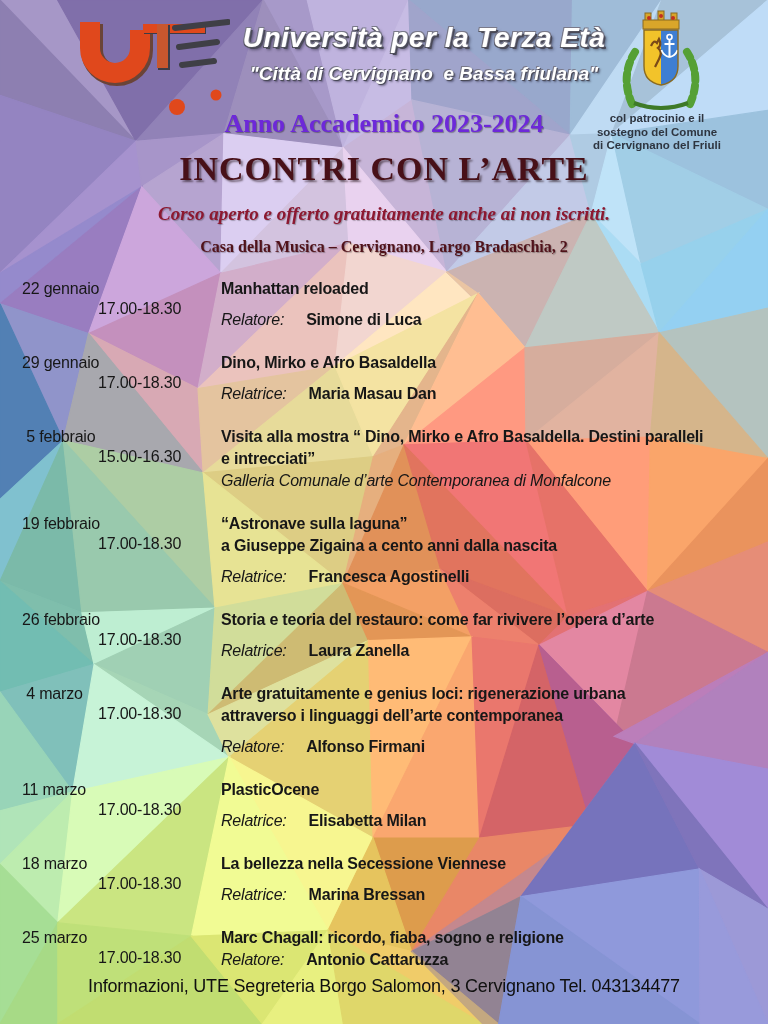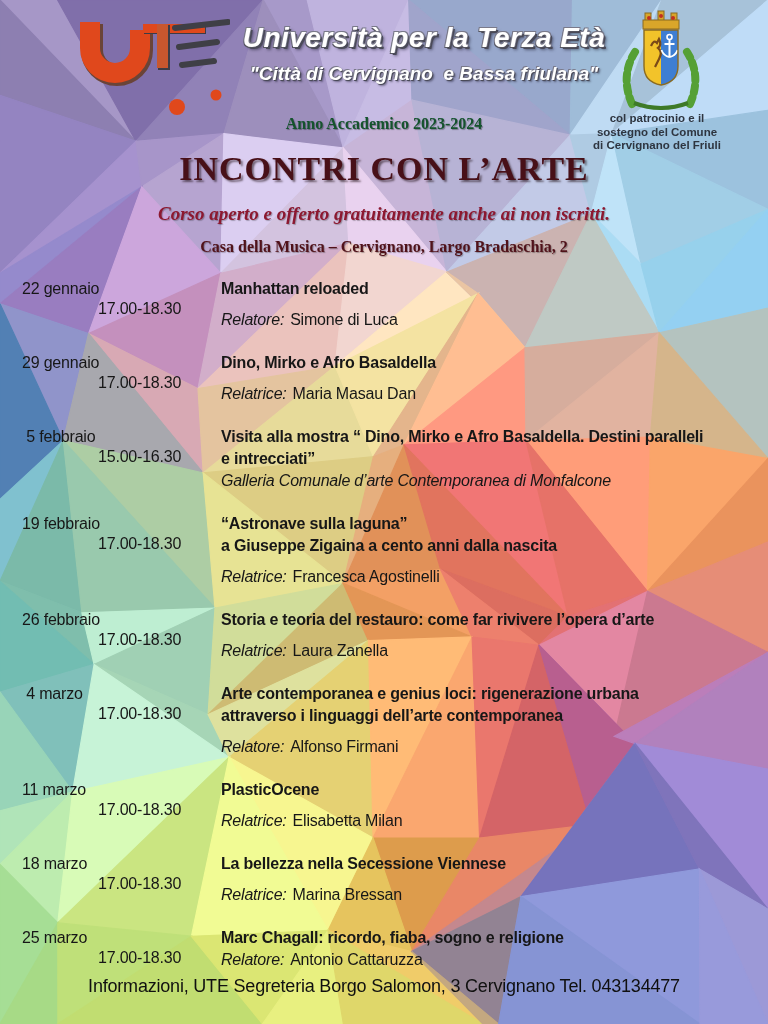--- a/index.html
+++ b/index.html
@@ -25,41 +25,41 @@
   }
   .crest{position:absolute;left:612px;top:6px;width:98px;height:104px;}
   .patronage{
     position:absolute;left:582px;top:112px;width:150px;text-align:center;
     font-size:11.5px;line-height:13.5px;color:#2e3540;font-weight:bold;
   }
 
   
   .intro{position:absolute;left:0;top:112px;width:768px;text-align:center;
          font-family:"Liberation Serif",serif;}
-  .anno{font-size:16px;line-height:24px;font-weight:bold;color:#14532d;
+  .anno{font-size:26px;line-height:24px;font-weight:bold;color:#6d28d9;
         text-shadow:1px 1px 1px rgba(0,0,0,.35);}
   .main-title{margin-top:14px;font-size:34px;line-height:38px;font-weight:bold;color:#481018;
         letter-spacing:1px;text-shadow:2px 2px 2px rgba(25,10,12,.55);}
   .open-note{margin-top:14px;font-size:19px;line-height:24px;font-weight:bold;font-style:italic;
         color:#8c1830;text-shadow:1px 1px 1px rgba(0,0,0,.28);}
   .venue{margin-top:8px;font-size:16px;line-height:26px;font-weight:bold;color:#50121a;
         text-shadow:1px 1px 1px rgba(0,0,0,.3);}
 
   
   .events{position:absolute;left:0;top:278px;width:768px;color:#171717;
           font-size:16px;line-height:22px;letter-spacing:-.2px;}
   .event{display:flex;margin-bottom:21px;}
   .event-date{width:98px;padding-left:22px;box-sizing:border-box;white-space:pre;}
   .event-time{width:123px;margin-top:20px;}
   .event-content{width:520px;}
   .title-line{font-weight:bold;}
   .note{font-style:italic;}
   .speaker{margin-top:9px;}
   .speaker .label{font-style:italic;}
-  .speaker .name{margin-left:6px;}
+  .speaker .name{margin-left:22px;font-weight:bold;}
   .event:last-child{margin-bottom:0;}
   .event:last-child .speaker{margin-top:0;}
 
   .footer{position:absolute;left:0;top:976px;width:768px;text-align:center;
           font-size:18px;font-weight:normal;color:#101010;letter-spacing:-.2px;}
 </style>
 </head>
 <body>
 
 <div class="page">
@@ -296,21 +296,21 @@
       <div class="event-content">
           <div class="title-line">Storia e teoria del restauro: come far rivivere l’opera d’arte</div>
           <div class="speaker"><span class="label">Relatrice:</span><span class="name">Laura Zanella</span></div>
         </div>
     </div>
 
     <div class="event">
       <div class="event-date"> 4 marzo</div>
       <div class="event-time">17.00-18.30</div>
       <div class="event-content">
-          <div class="title-line">Arte contemporanea e genius loci: rigenerazione urbana</div>
+          <div class="title-line">Arte gratuitamente e genius loci: rigenerazione urbana</div>
           <div class="title-line">attraverso i linguaggi dell’arte contemporanea</div>
           <div class="speaker"><span class="label">Relatore:</span><span class="name">Alfonso Firmani</span></div>
         </div>
     </div>
 
     <div class="event">
       <div class="event-date">11 marzo</div>
       <div class="event-time">17.00-18.30</div>
       <div class="event-content">
           <div class="title-line">PlasticOcene</div>

